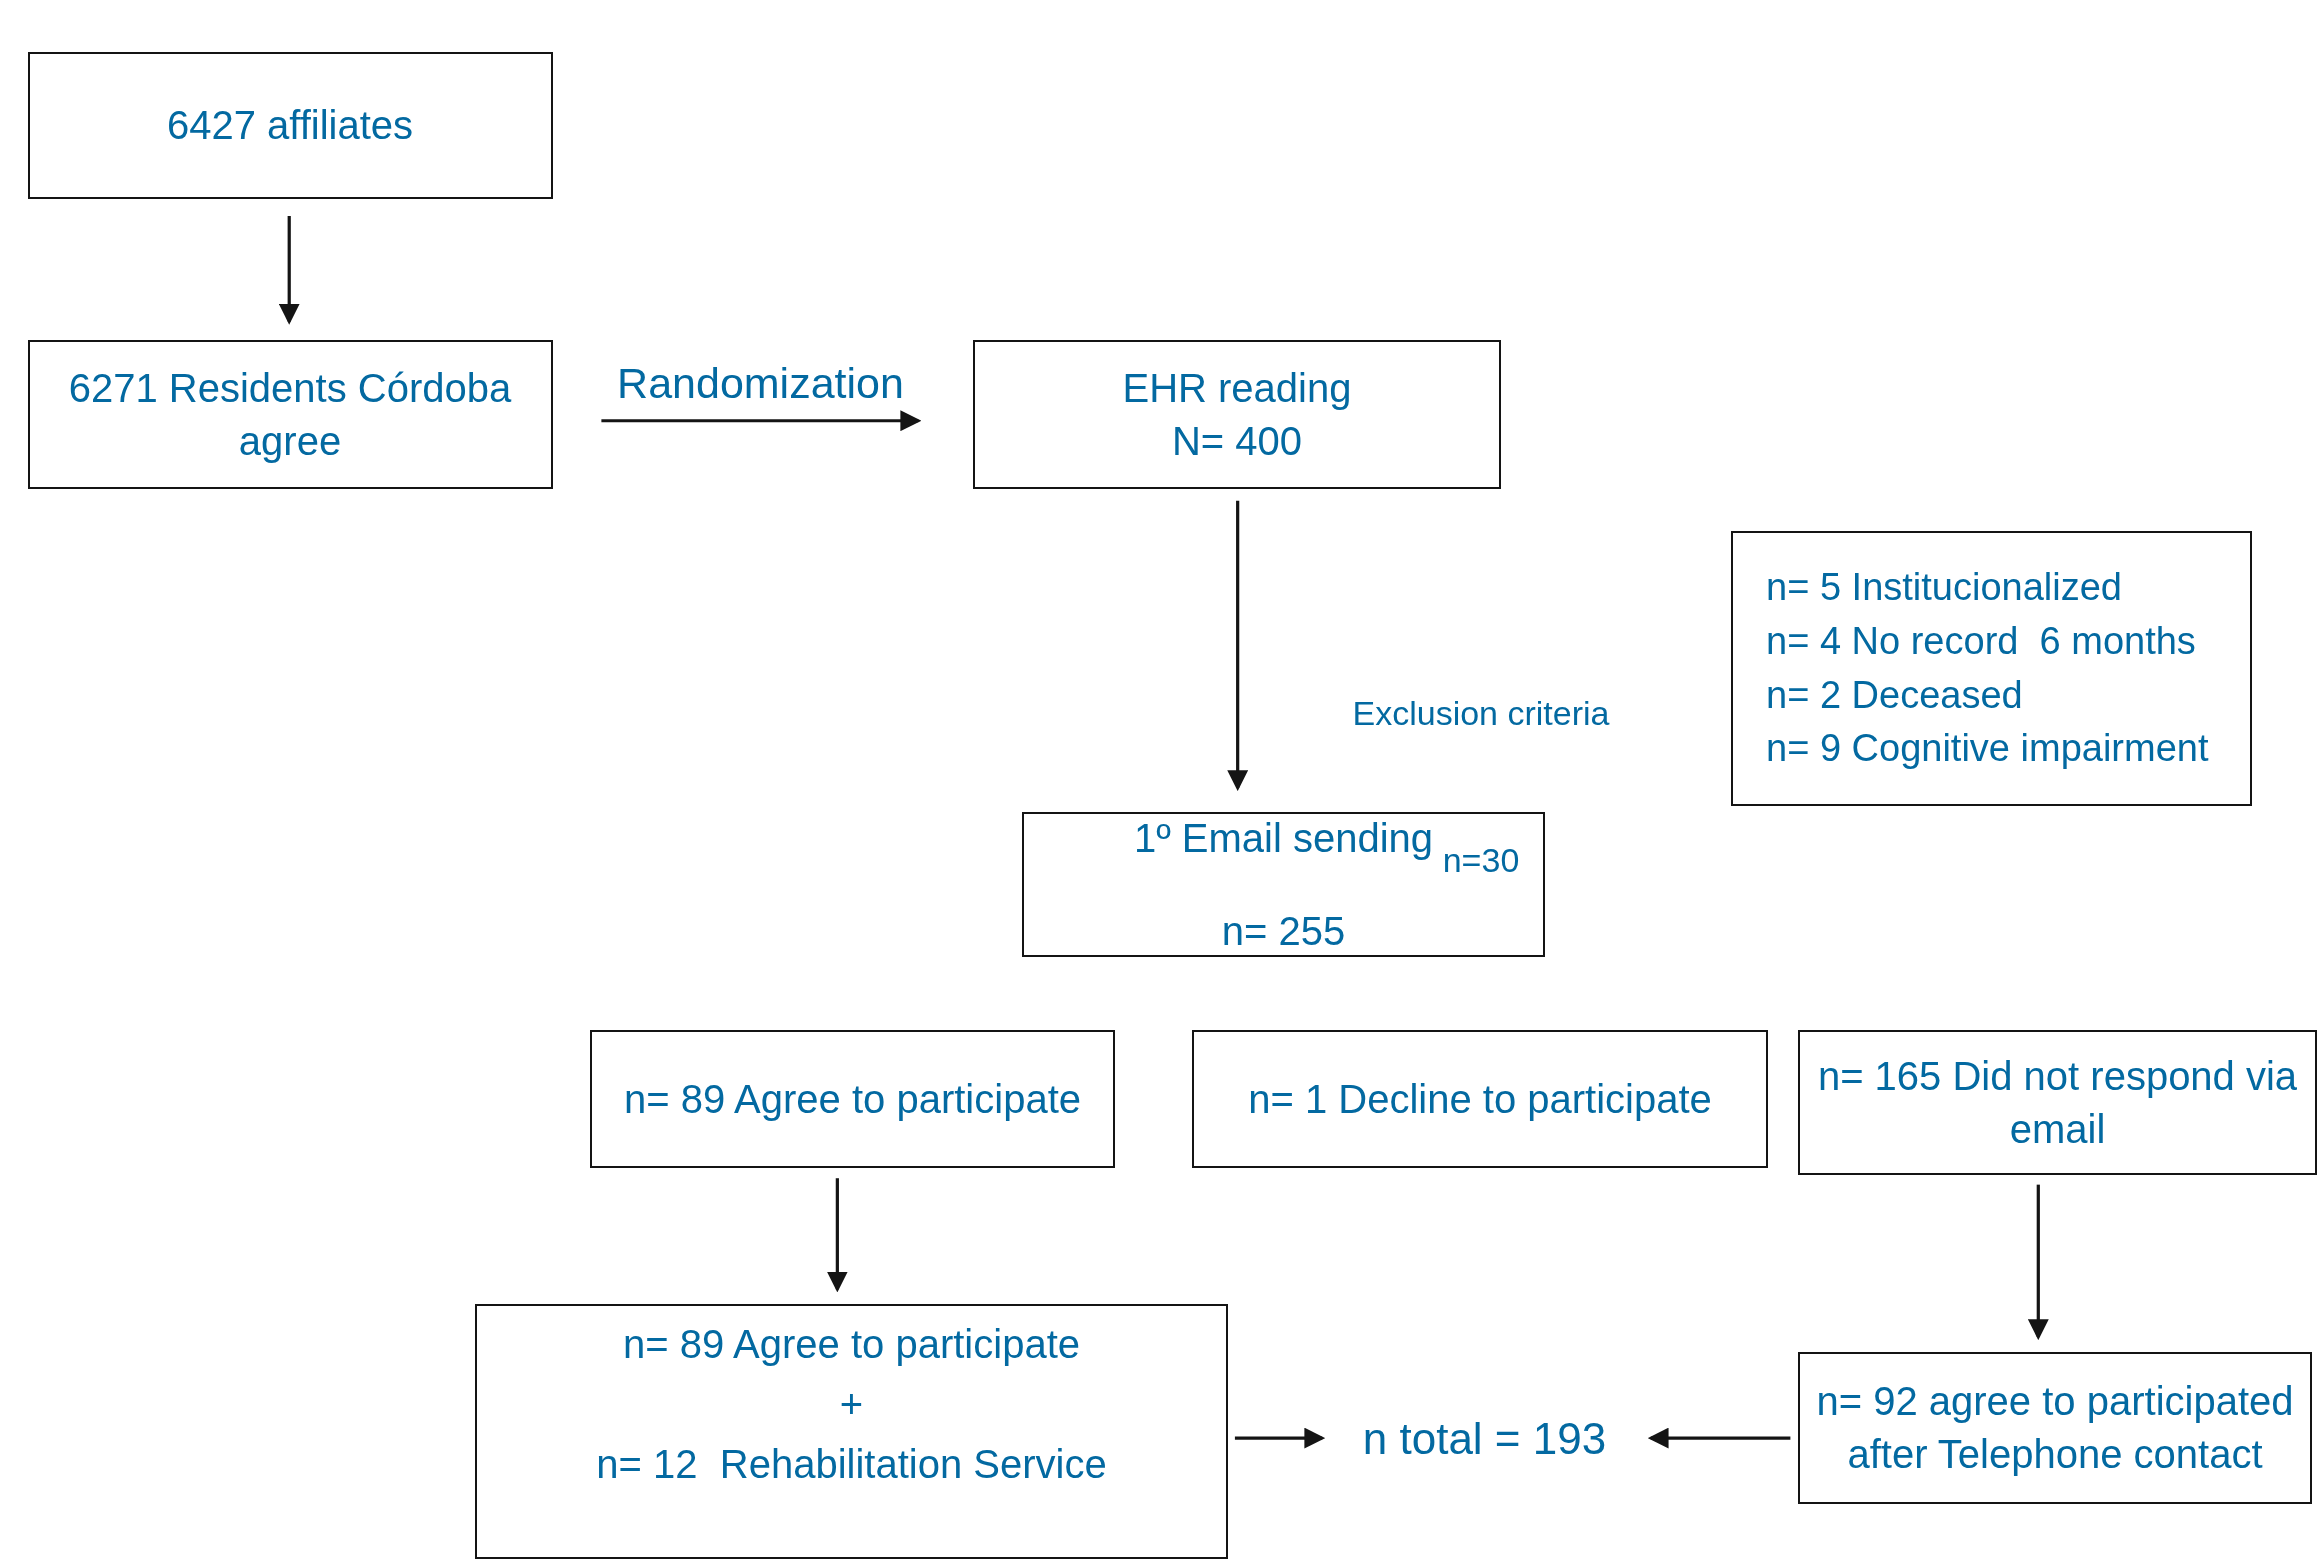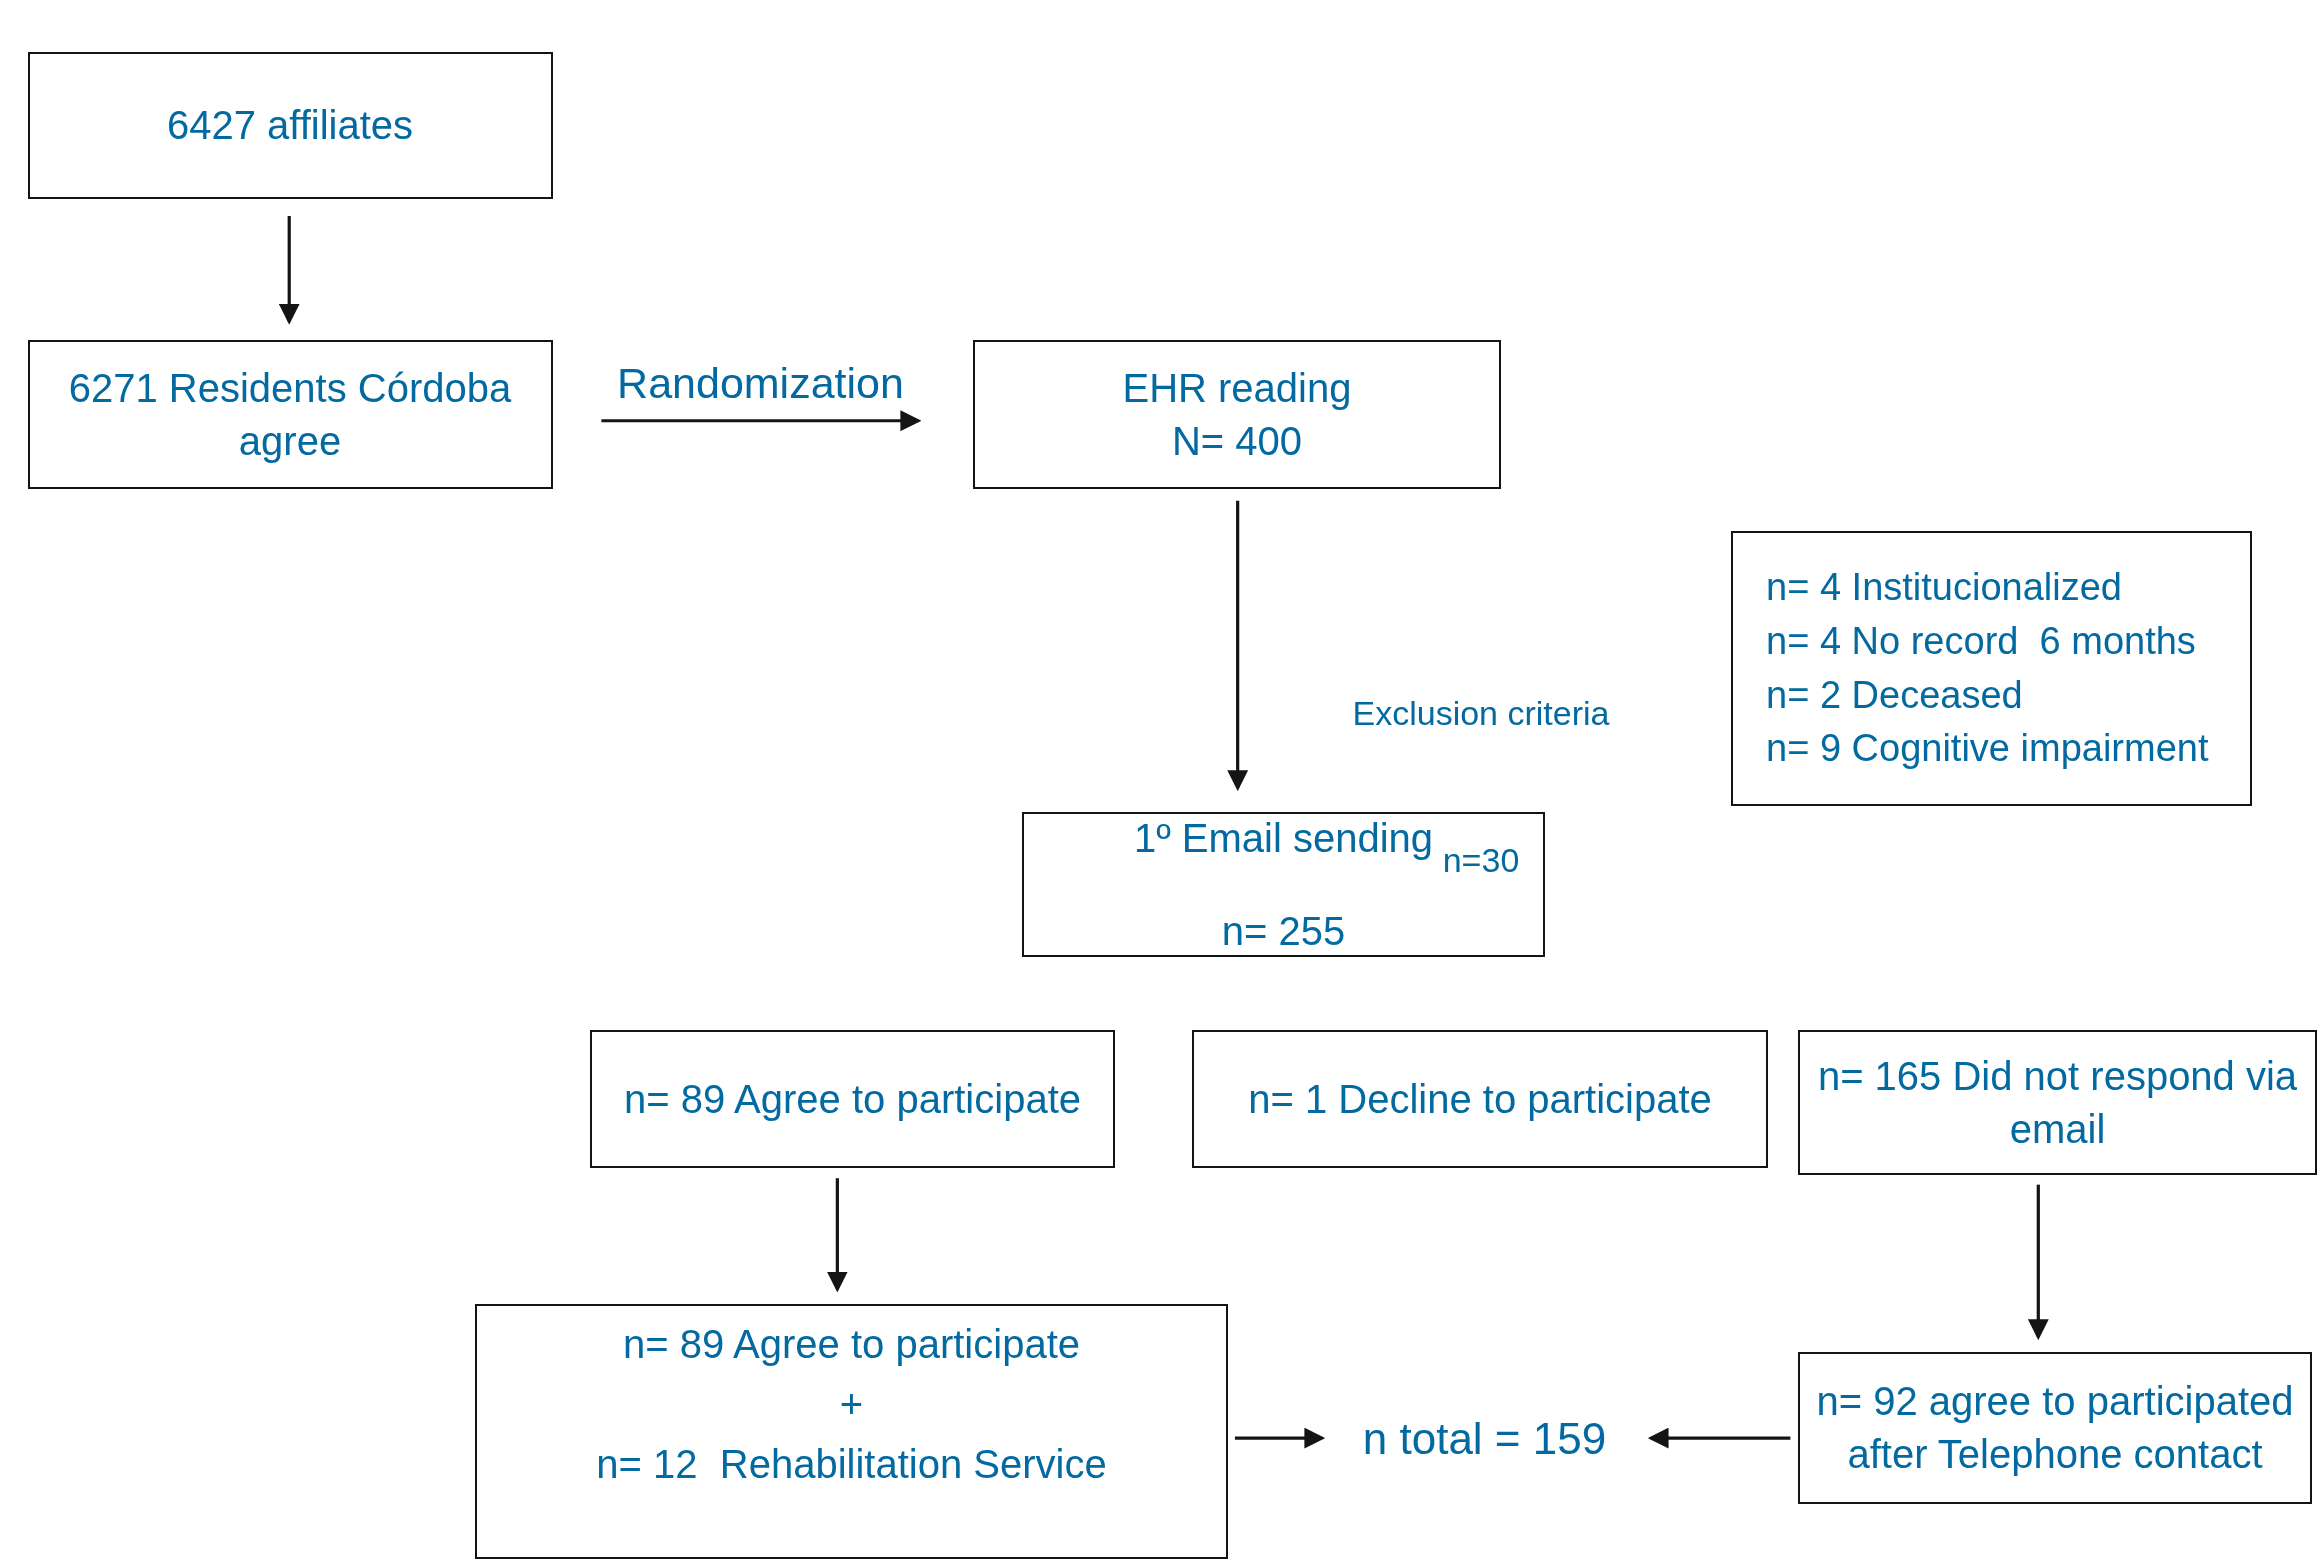--- a/index.html
+++ b/index.html
@@ -95,21 +95,21 @@
     <div class="box-line">6271 Residents Córdoba</div>
     <div class="box-line">agree</div>
   </div>
 
   <div class="box" id="box-ehr-reading">
     <div class="box-line">EHR reading</div>
     <div class="box-line">N= 400</div>
   </div>
 
   <div class="box" id="box-exclusions">
-    <div class="box-line">n= 4 Institucionalized</div>
+    <div class="box-line">n= 5 Institucionalized</div>
     <div class="box-line">n= 4 No record  6 months</div>
     <div class="box-line">n= 2 Deceased</div>
     <div class="box-line">n= 9 Cognitive impairment</div>
   </div>
 
   <div class="box" id="box-email">
     <div class="box-line">1º Email sending</div>
     <div class="box-line">n= 255</div>
   </div>
 
@@ -137,16 +137,16 @@
     <div class="box-line">after Telephone contact</div>
   </div>
 
   <div class="label" id="label-randomization">Randomization</div>
 
   <div class="label" id="label-exclusion">
     <div>Exclusion criteria</div>
     <div>n=30</div>
   </div>
 
-  <div class="label" id="label-n-total">n total = 159</div>
+  <div class="label" id="label-n-total">n total = 193</div>
 
 </div>
 
 
 </body></html>

